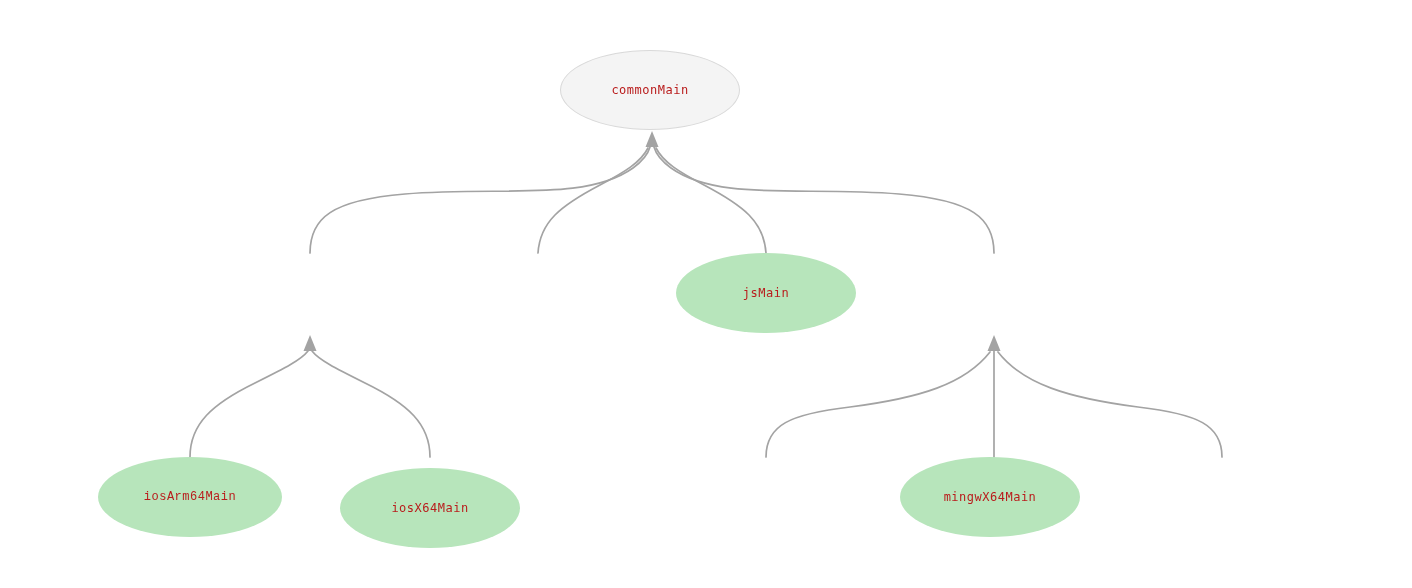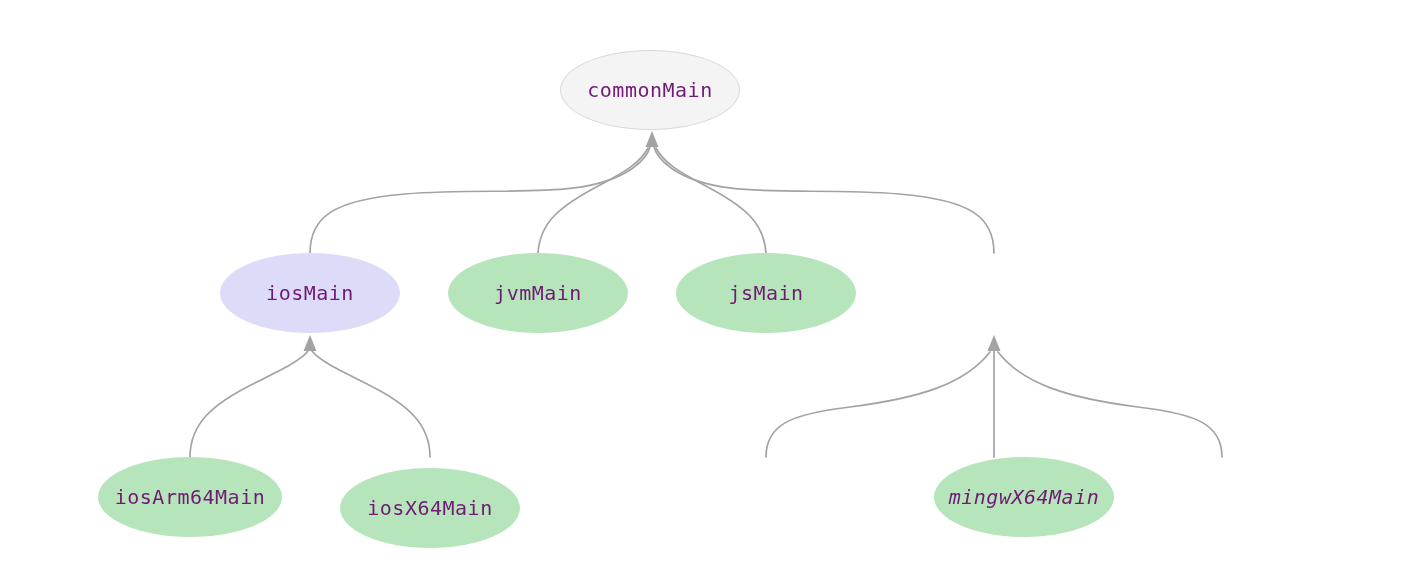--- a/index.html
+++ b/index.html
@@ -28,37 +28,37 @@
     width: 180px;
     height: 80px;
     border-radius: 50%;
     display: flex;
     align-items: center;
     justify-content: center;
     z-index: 2;
     box-sizing: border-box;
   }
   .node span {
-    font-size: 20px;
-    color: #701a75;
+    font-size: 12px;
+    color: #b91c1c;
     letter-spacing: 0.5px;
     white-space: nowrap;
   }
   .node.gray { border: 1px solid #d9d9d9; }
 
   
   #n-commonMain   { left: 560px;  top: 50px;  }
   #n-iosMain      { left: 220px;  top: 253px; }
   #n-jvmMain      { left: 448px;  top: 253px; }
   #n-jsMain       { left: 676px;  top: 253px; }
   #n-desktopMain  { left: 904px;  top: 253px; }
-  #n-iosArm64Main { left: 98px;   top: 457px; width: 184px; }
+  #n-iosArm64Main { left: 98px;   top: 457px; width: 184px; font-family: Liberation Mono, monospace; }
   #n-iosX64Main   { left: 340px;  top: 468px; }
   #n-linuxX64Main { left: 676px;  top: 457px; }
-  #n-mingwX64Main { left: 934px;  top: 457px; font-style: italic; }
+  #n-mingwX64Main { left: 900px;  top: 457px; }
   #n-macosX64Main { left: 1132px; top: 457px; }
 </style>
 </head>
 <body>
 
 <div class="canvas">
 
   <svg class="edge-layer" viewBox="0 0 1412 588" xmlns="http://www.w3.org/2000/svg">
     <g fill="none" stroke-width="1.7" stroke-linecap="round" stroke="#a3a3a3">
       <path d="M 310 253 C 310 218, 332 200, 405 194 C 500 186, 585 202, 633 168 C 644 160, 648 154, 650 147"></path>
@@ -75,27 +75,21 @@
       <polygon points="652,131 645.5,147 658.5,147"></polygon>
       <polygon points="310,335 303.5,351 316.5,351"></polygon>
       <polygon points="994,335 987.5,351 1000.5,351"></polygon>
     </g>
   </svg>
 
   <div id="n-commonMain" class="node gray" style="background: rgb(244, 244, 244);">
     <span>commonMain</span>
   </div>
 
-  <div id="n-iosMain" class="node lavender" style="background: rgb(220, 220, 248);">
-    <span>iosMain</span>
-  </div>
 
-  <div id="n-jvmMain" class="node green" style="background: rgb(183, 229, 187);">
-    <span>jvmMain</span>
-  </div>
 
   <div id="n-jsMain" class="node green" style="background: rgb(183, 229, 187);">
     <span>jsMain</span>
   </div>
 
 
   <div id="n-iosArm64Main" class="node green" style="background: rgb(183, 229, 187);">
     <span>iosArm64Main</span>
   </div>
 

